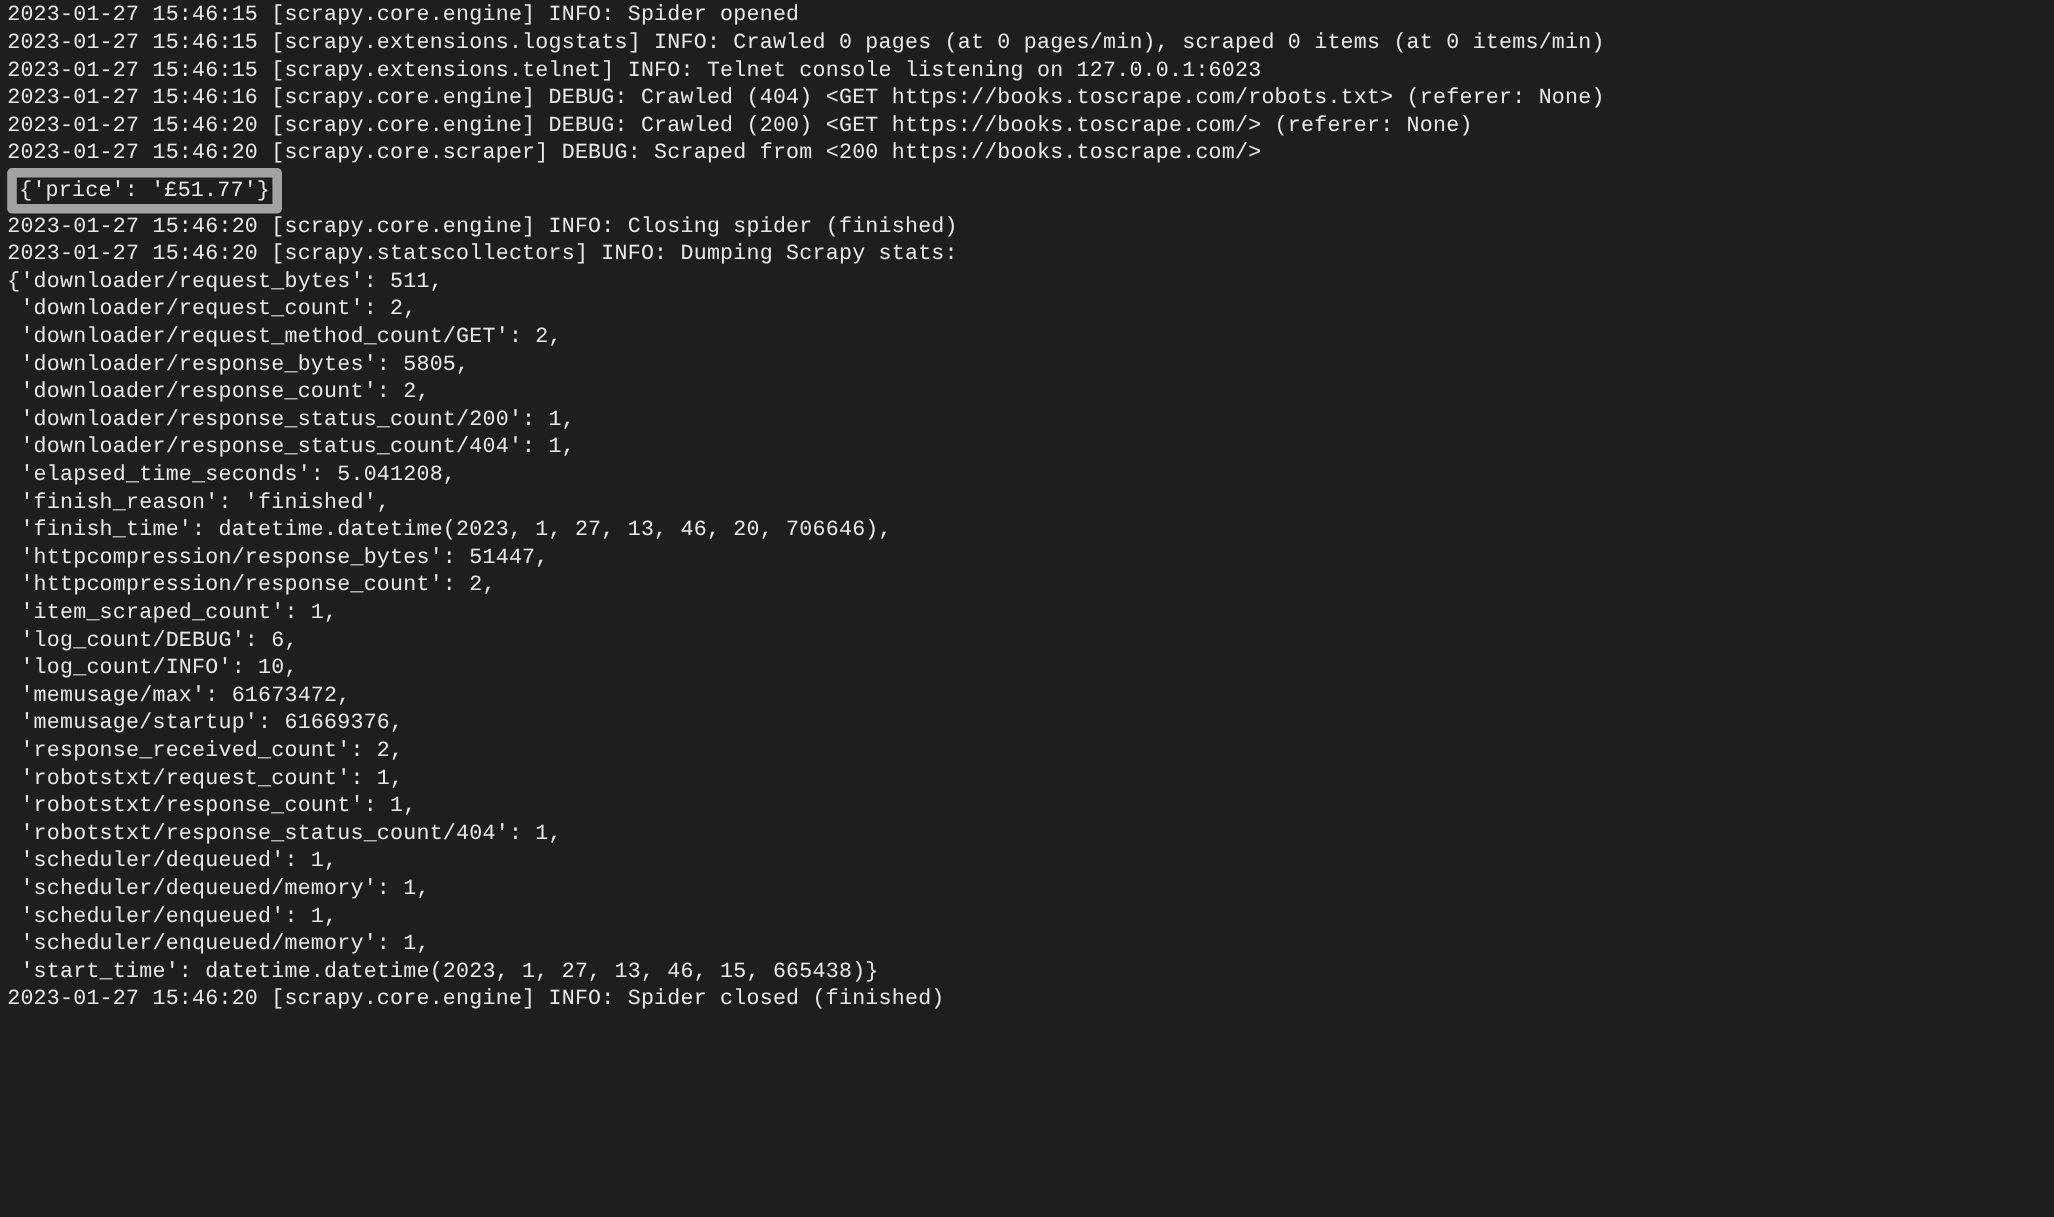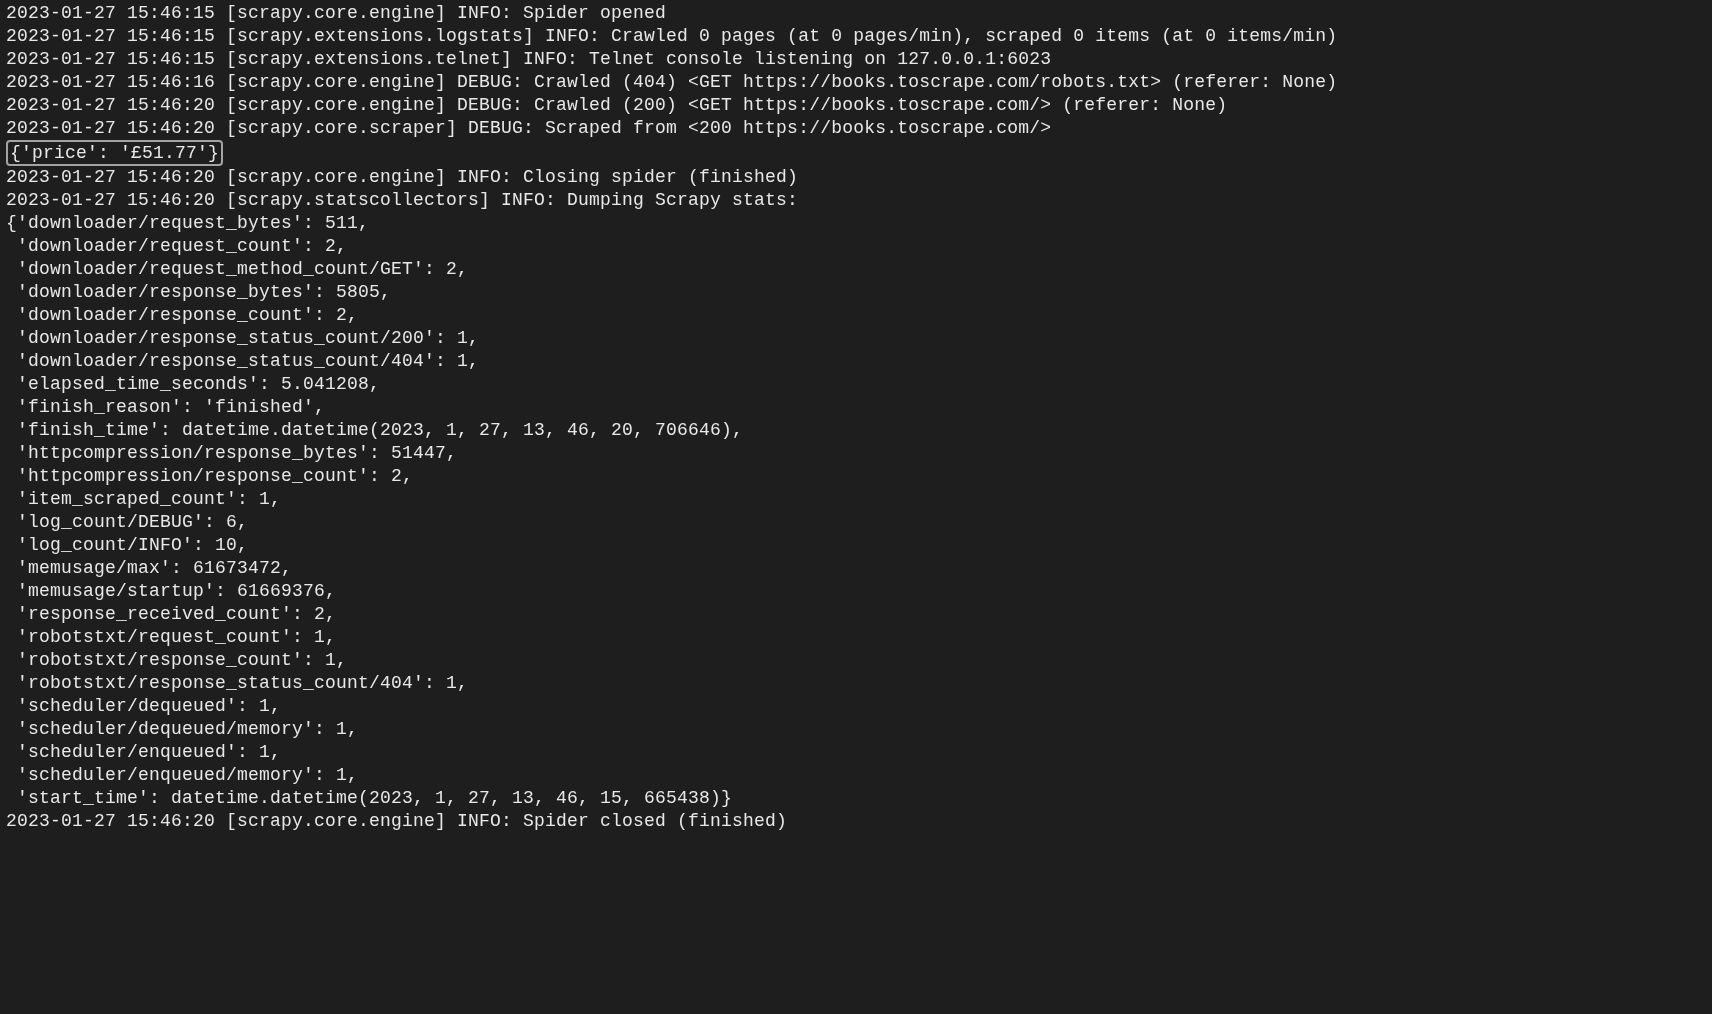--- a/index.html
+++ b/index.html
@@ -16,21 +16,21 @@
   .terminal {
     padding: 2px 6px 6px 6px;
     white-space: pre;
     width: 1660px;
     box-sizing: border-box;
   }
   .line {
     display: block;
   }
   .hl {
-    border: 2px solid #a3a3a3;
+    border: 8px solid #a3a3a3;
     border-radius: 4px;
     padding: 0 2px;
     display: inline-block;
     line-height: 22px;
   }
 </style>
 </head>
 <body>
 
 <div class="terminal" id="term"><span class="line">2023-01-27 15:46:15 [scrapy.core.engine] INFO: Spider opened</span><span class="line">2023-01-27 15:46:15 [scrapy.extensions.logstats] INFO: Crawled 0 pages (at 0 pages/min), scraped 0 items (at 0 items/min)</span><span class="line">2023-01-27 15:46:15 [scrapy.extensions.telnet] INFO: Telnet console listening on 127.0.0.1:6023</span><span class="line">2023-01-27 15:46:16 [scrapy.core.engine] DEBUG: Crawled (404) &lt;GET https://books.toscrape.com/robots.txt&gt; (referer: None)</span><span class="line">2023-01-27 15:46:20 [scrapy.core.engine] DEBUG: Crawled (200) &lt;GET https://books.toscrape.com/&gt; (referer: None)</span><span class="line">2023-01-27 15:46:20 [scrapy.core.scraper] DEBUG: Scraped from &lt;200 https://books.toscrape.com/&gt;</span><span class="line"><span class="hl">{'price': '£51.77'}</span></span><span class="line">2023-01-27 15:46:20 [scrapy.core.engine] INFO: Closing spider (finished)</span><span class="line">2023-01-27 15:46:20 [scrapy.statscollectors] INFO: Dumping Scrapy stats:</span><span class="line">{'downloader/request_bytes': 511,</span><span class="line"> 'downloader/request_count': 2,</span><span class="line"> 'downloader/request_method_count/GET': 2,</span><span class="line"> 'downloader/response_bytes': 5805,</span><span class="line"> 'downloader/response_count': 2,</span><span class="line"> 'downloader/response_status_count/200': 1,</span><span class="line"> 'downloader/response_status_count/404': 1,</span><span class="line"> 'elapsed_time_seconds': 5.041208,</span><span class="line"> 'finish_reason': 'finished',</span><span class="line"> 'finish_time': datetime.datetime(2023, 1, 27, 13, 46, 20, 706646),</span><span class="line"> 'httpcompression/response_bytes': 51447,</span><span class="line"> 'httpcompression/response_count': 2,</span><span class="line"> 'item_scraped_count': 1,</span><span class="line"> 'log_count/DEBUG': 6,</span><span class="line"> 'log_count/INFO': 10,</span><span class="line"> 'memusage/max': 61673472,</span><span class="line"> 'memusage/startup': 61669376,</span><span class="line"> 'response_received_count': 2,</span><span class="line"> 'robotstxt/request_count': 1,</span><span class="line"> 'robotstxt/response_count': 1,</span><span class="line"> 'robotstxt/response_status_count/404': 1,</span><span class="line"> 'scheduler/dequeued': 1,</span><span class="line"> 'scheduler/dequeued/memory': 1,</span><span class="line"> 'scheduler/enqueued': 1,</span><span class="line"> 'scheduler/enqueued/memory': 1,</span><span class="line"> 'start_time': datetime.datetime(2023, 1, 27, 13, 46, 15, 665438)}</span><span class="line">2023-01-27 15:46:20 [scrapy.core.engine] INFO: Spider closed (finished)</span></div>

